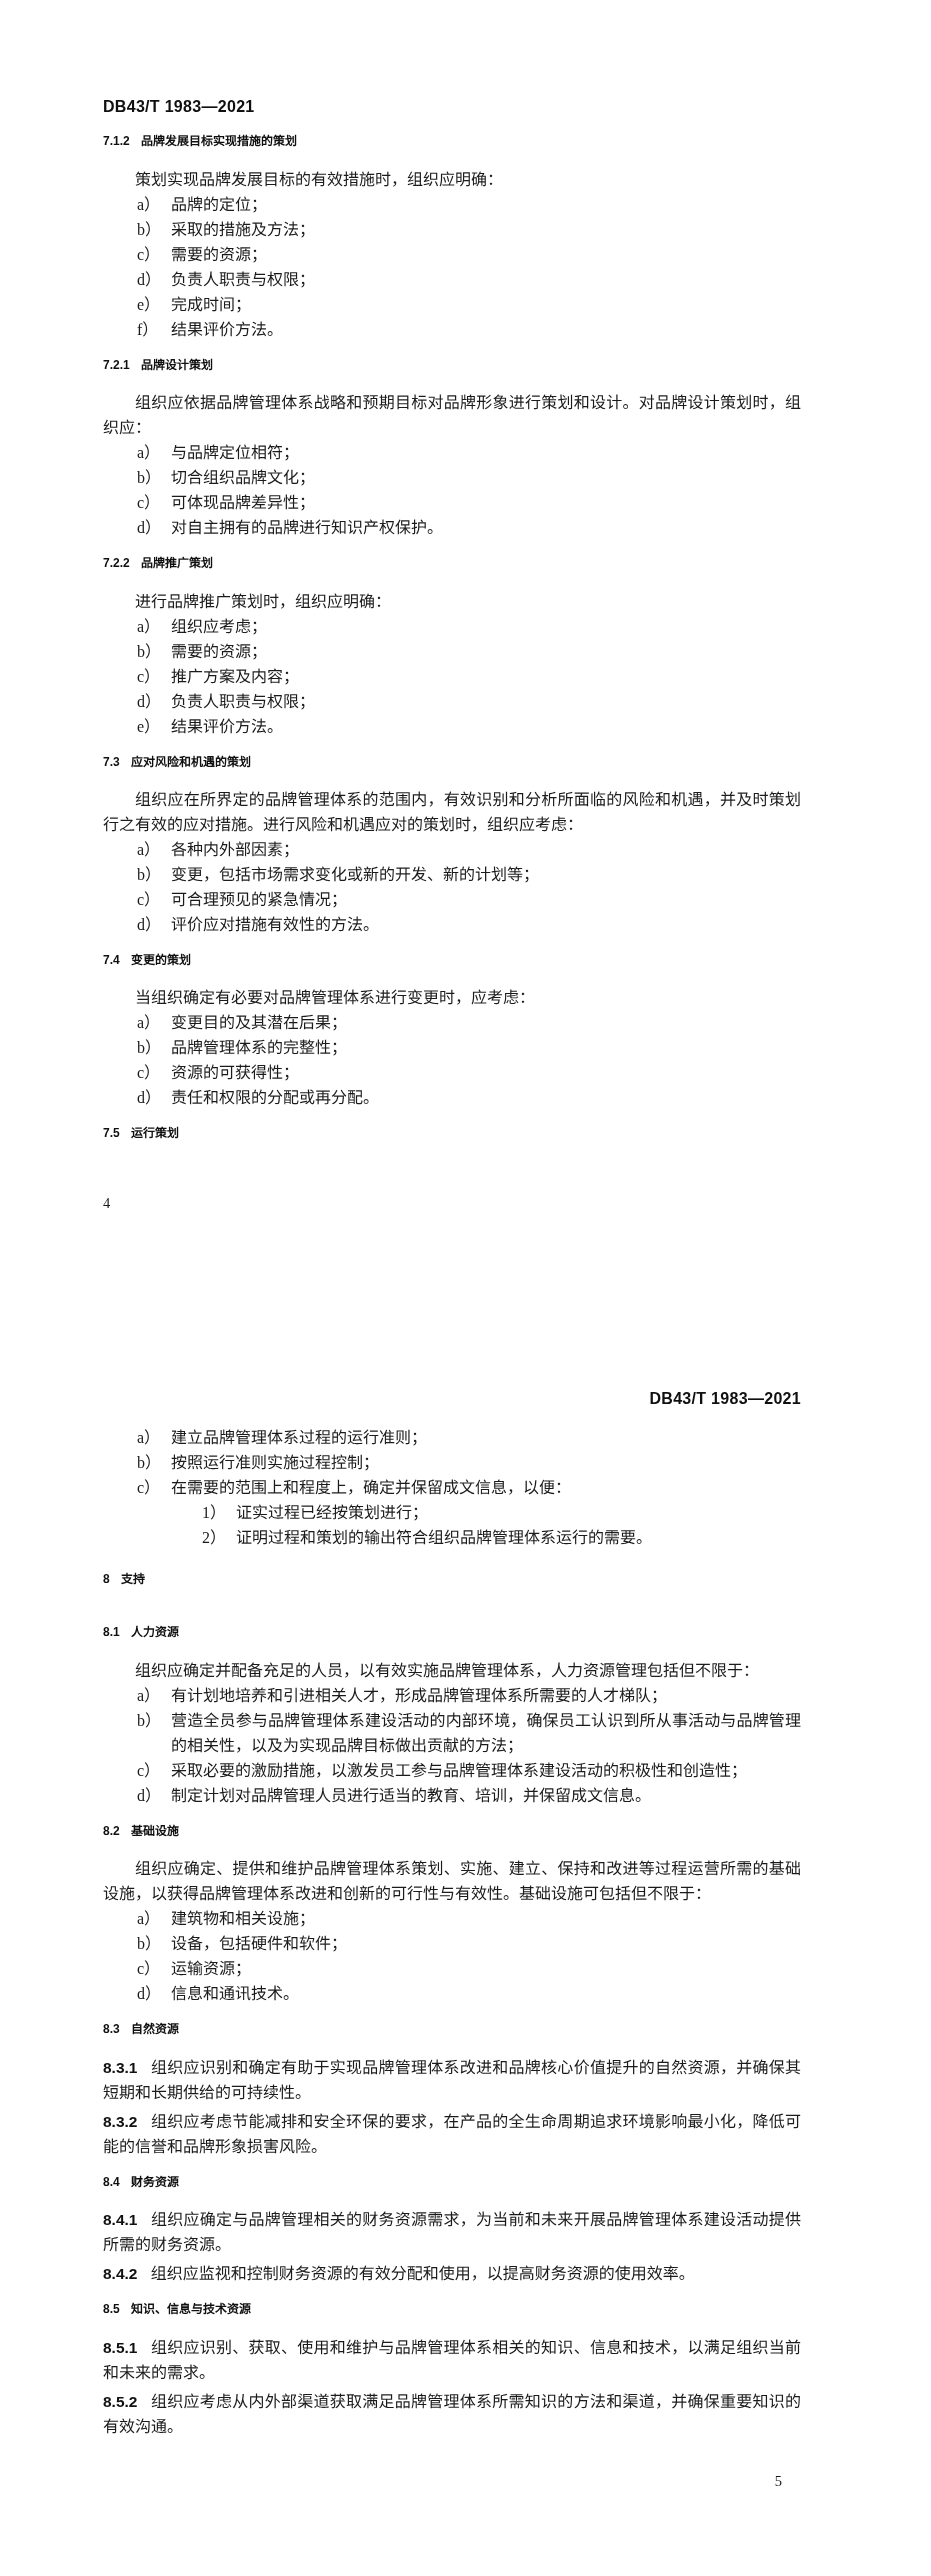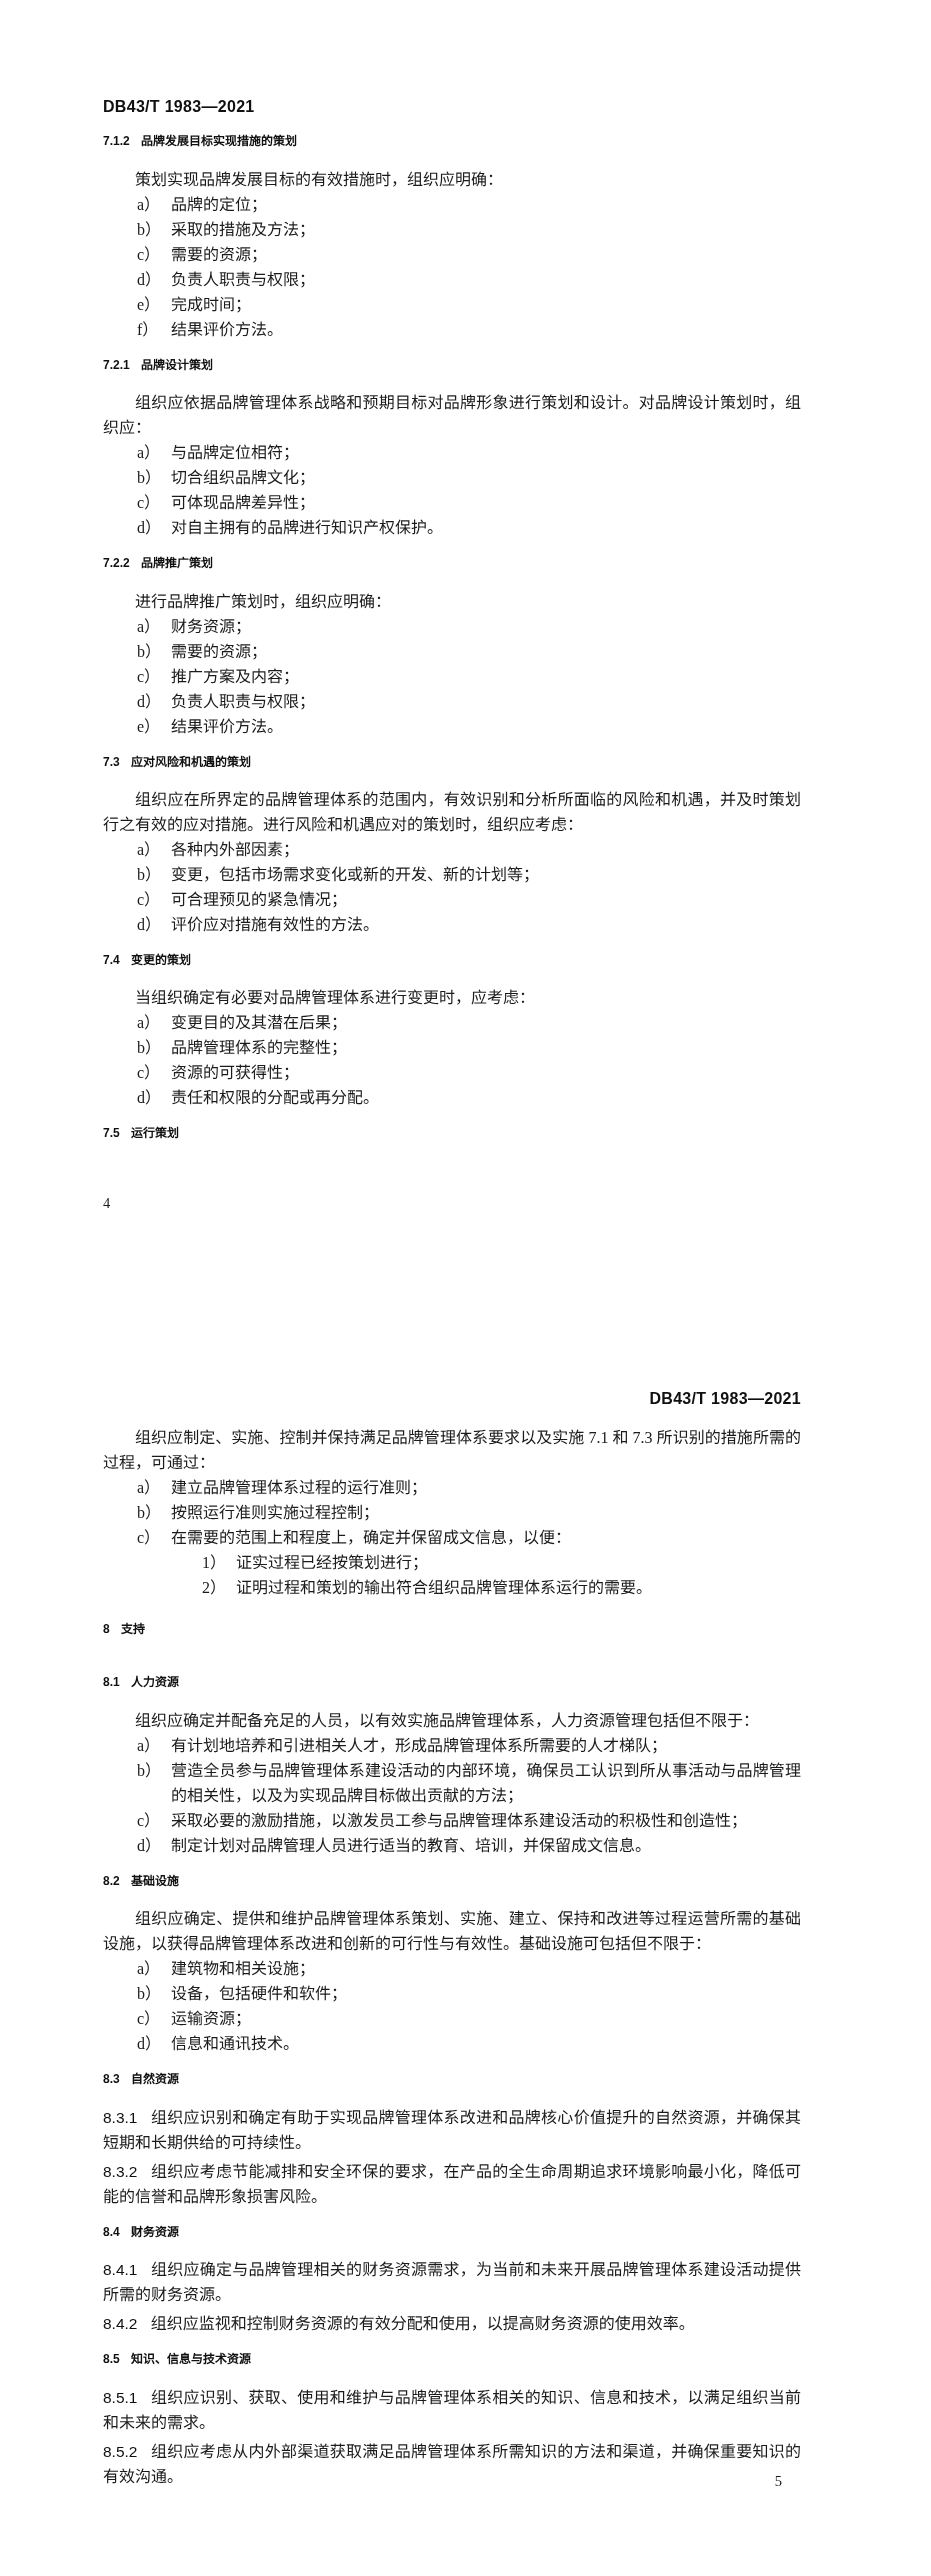--- a/index.html
+++ b/index.html
@@ -33,21 +33,21 @@
   }
   .heading .sec-num{margin-right:.95em;}
   .heading.h1{margin:17px 0 28px 0;}
   .para{
     font-size:16px;line-height:25px;margin:0;
     text-align:justify;
   }
   .para.indent{text-indent:32px;}
   .numpara .np-num{
     font-family:"Liberation Sans","DejaVu Sans",sans-serif;
-    font-weight:400;font-size:15.5px;
+    font-weight:700;font-size:15.5px;
     margin-right:.85em;color:#101010;
   }
   .numpara + .numpara{margin-top:4.1px;}
   .list{margin:0;padding-left:34px;}
   .li{display:flex;font-size:16px;line-height:25px;}
   .li-m{flex:0 0 34px;}
   .li-t{flex:1 1 auto;text-align:justify;}
   .list.sub{padding-left:31px;}
   .page-num{
     position:absolute;
@@ -109,21 +109,21 @@
           <div class="li">
             <span class="li-m">d）</span>
             <div class="li-t">对自主拥有的品牌进行知识产权保护。</div>
           </div>
         </div>
         <div class="heading h3"><span class="sec-num">7.2.2</span><span class="sec-title">品牌推广策划</span></div>
         <p class="para indent">进行品牌推广策划时，组织应明确：</p>
         <div class="list">
           <div class="li">
             <span class="li-m">a）</span>
-            <div class="li-t">财务资源；</div>
+            <div class="li-t">组织应考虑；</div>
           </div>
           <div class="li">
             <span class="li-m">b）</span>
             <div class="li-t">需要的资源；</div>
           </div>
           <div class="li">
             <span class="li-m">c）</span>
             <div class="li-t">推广方案及内容；</div>
           </div>
           <div class="li">
@@ -176,21 +176,20 @@
           </div>
         </div>
         <div class="heading h2"><span class="sec-num">7.5</span><span class="sec-title">运行策划</span></div>
       </div>
     <div class="page-num">4</div>
   </div>
 
   <div class="page" id="page2">
     <div class="doc-header">DB43/T 1983—2021</div>
     <div id="page2-content">
-        <p class="para indent">组织应制定、实施、控制并保持满足品牌管理体系要求以及实施 7.1 和 7.3 所识别的措施所需的过程，可通过：</p>
         <div class="list">
           <div class="li">
             <span class="li-m">a）</span>
             <div class="li-t">建立品牌管理体系过程的运行准则；</div>
           </div>
           <div class="li">
             <span class="li-m">b）</span>
             <div class="li-t">按照运行准则实施过程控制；</div>
           </div>
           <div class="li">

